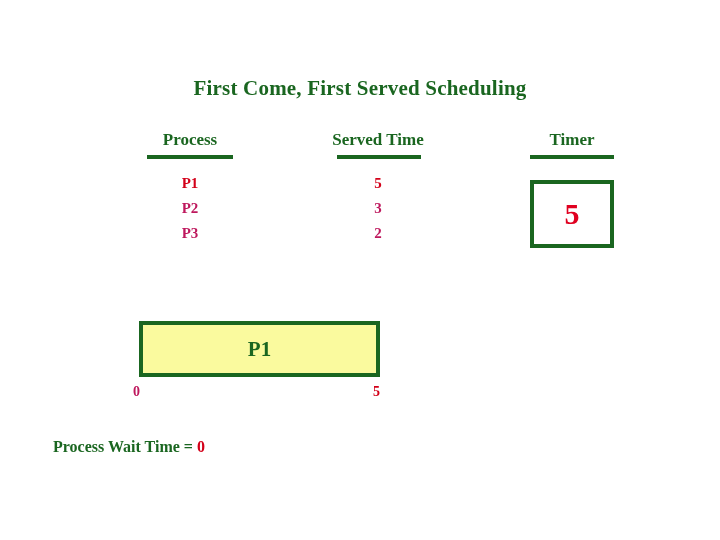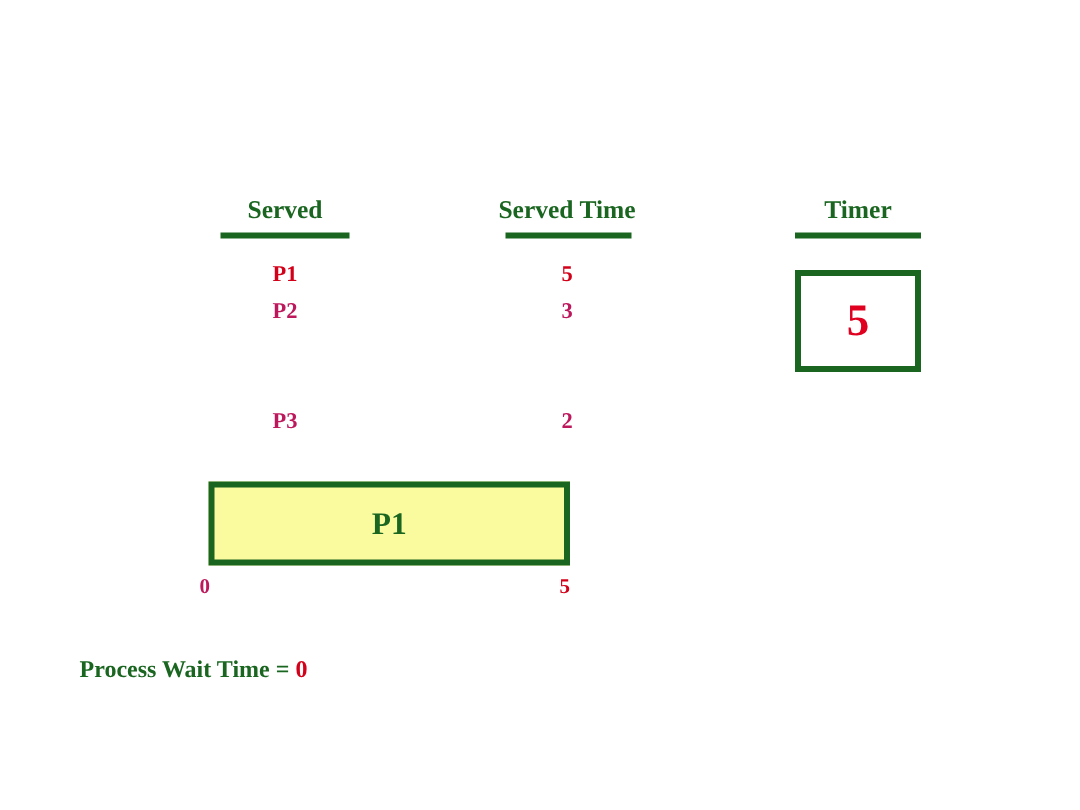--- a/index.html
+++ b/index.html
@@ -64,21 +64,21 @@
     width: 60px;
   }
   .c-green { color: #be185d; }
   .c-red   { color: #D30019; }
 
   .proc-col { left: 160px; }
   .burst-col { left: 348px; }
 
   .row-0 { top: 175px; }
   .row-1 { top: 200px; }
-  .row-2 { top: 225px; margin-top: 48px; }
+  .row-2 { top: 225px; }
 
   
   #timer-box {
     position: absolute;
     left: 530px;
     top: 180px;
     width: 84px;
     height: 68px;
     border: 4px solid #1A6620;
     background: #ffffff;
@@ -145,22 +145,23 @@
     color: #1A6620;
     white-space: nowrap;
   }
   #avg-wait-value { color: #D30019; }
 </style>
 </head>
 <body>
 
 <div id="slide">
 
+  <div class="slide-title">First Come, First Served Scheduling</div>
 
-  <div class="col-header" id="hdr-process">Served</div>
+  <div class="col-header" id="hdr-process">Process</div>
   <div class="col-rule" id="rule-process"></div>
 
   <div class="col-header" id="hdr-burst">Served Time</div>
   <div class="col-rule" id="rule-burst"></div>
 
   <div class="col-header" id="hdr-timer">Timer</div>
   <div class="col-rule" id="rule-timer"></div>
 
   <div class="table-cell proc-col row-0 c-red">P1</div>
   <div class="table-cell proc-col row-1 c-green">P2</div>

